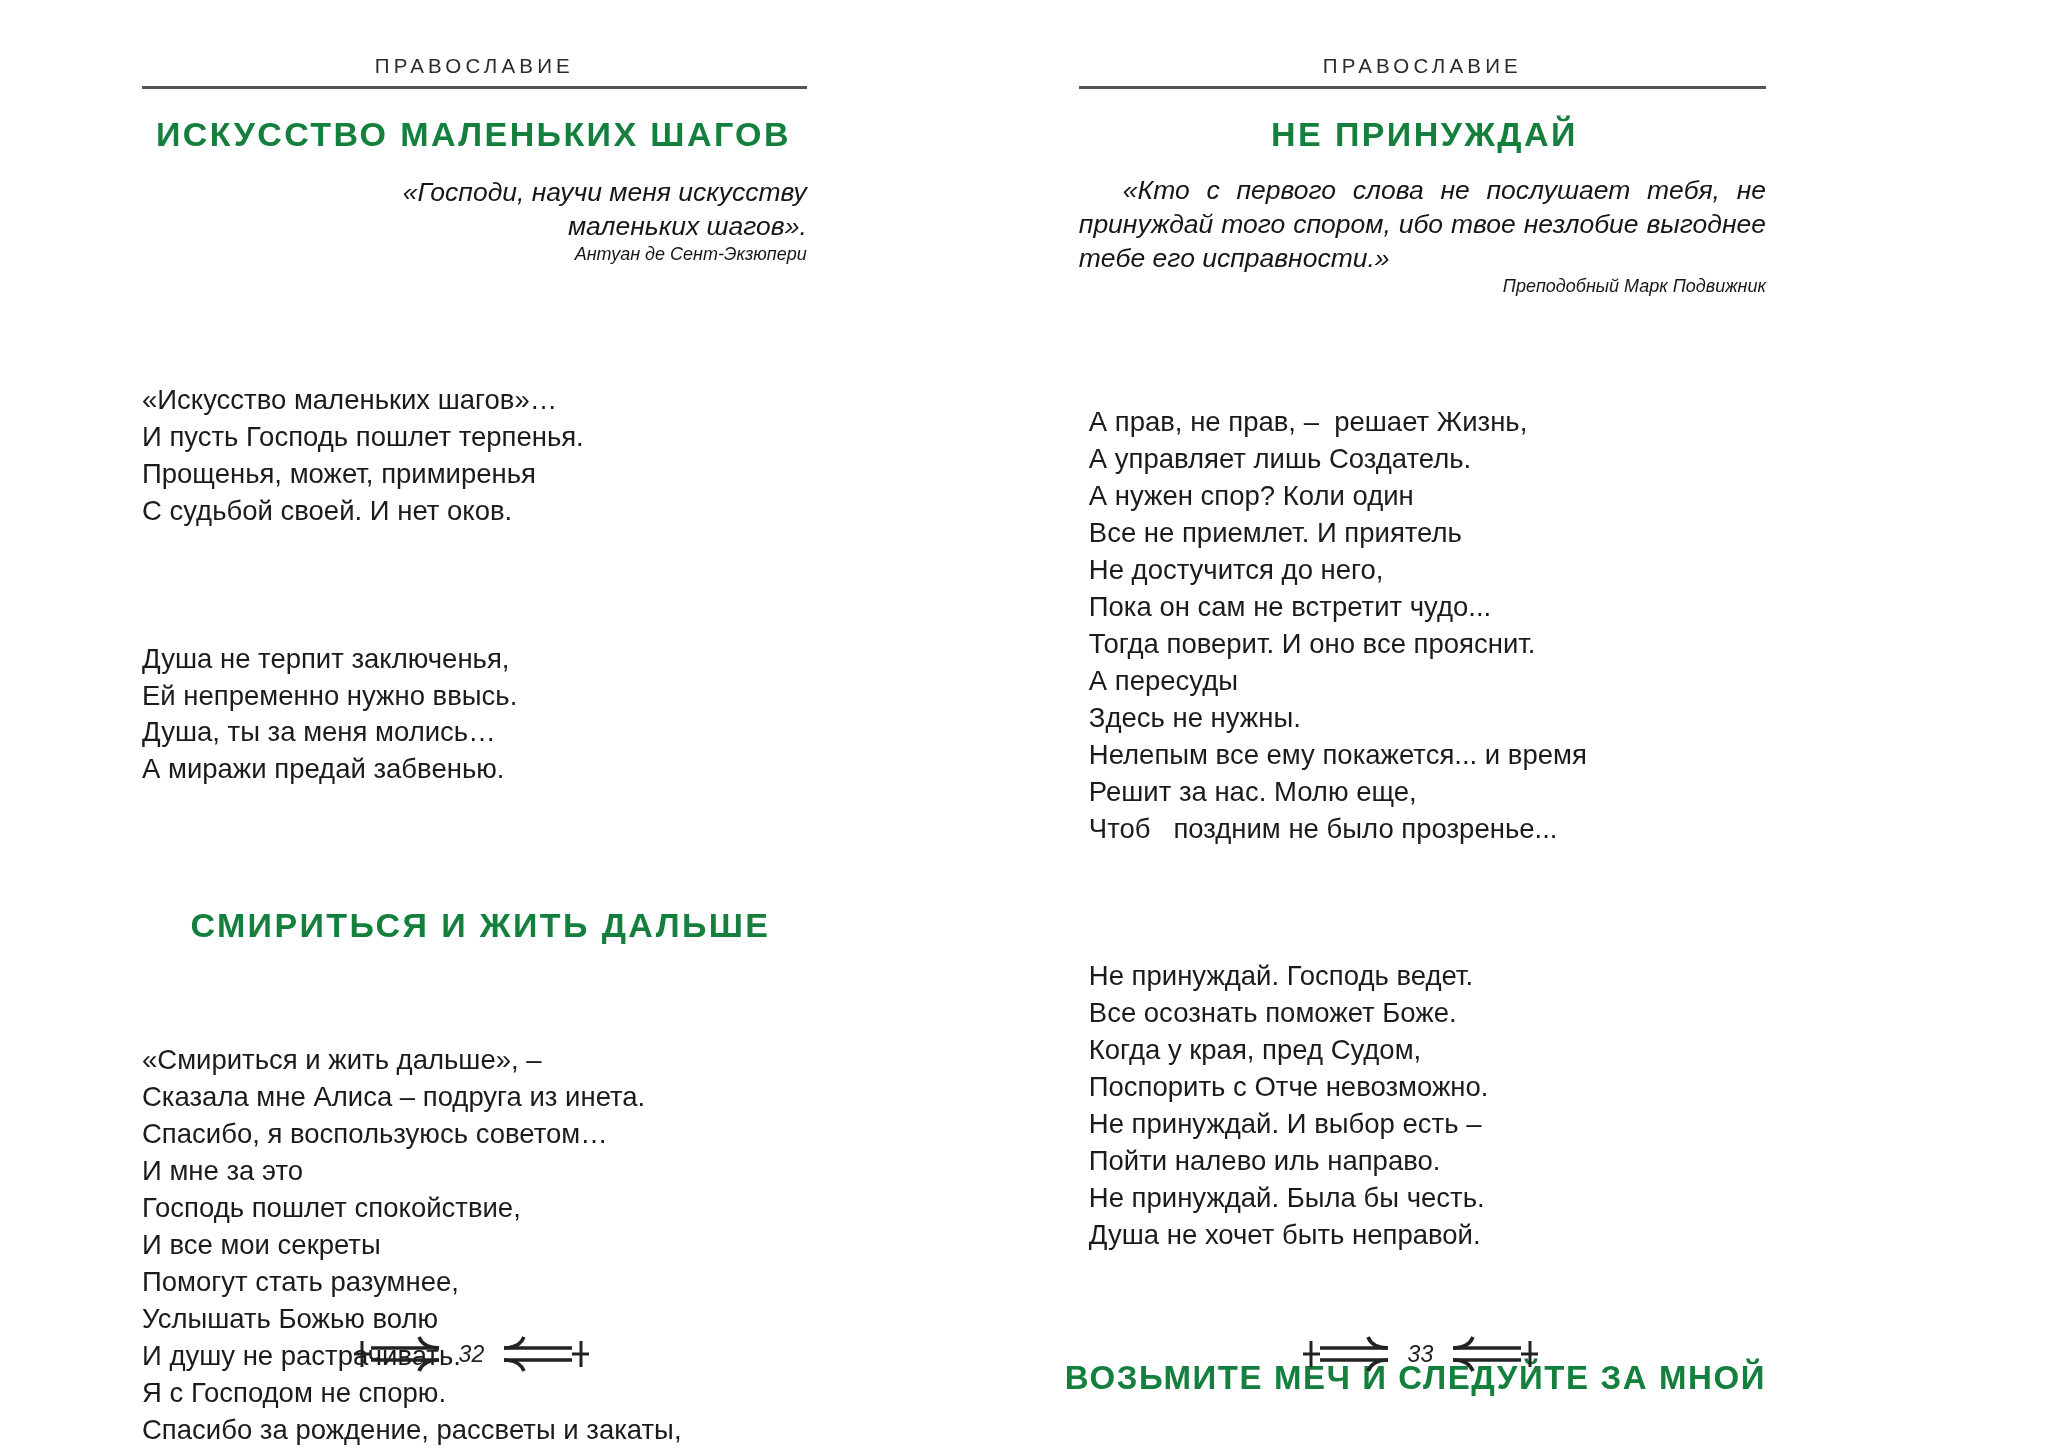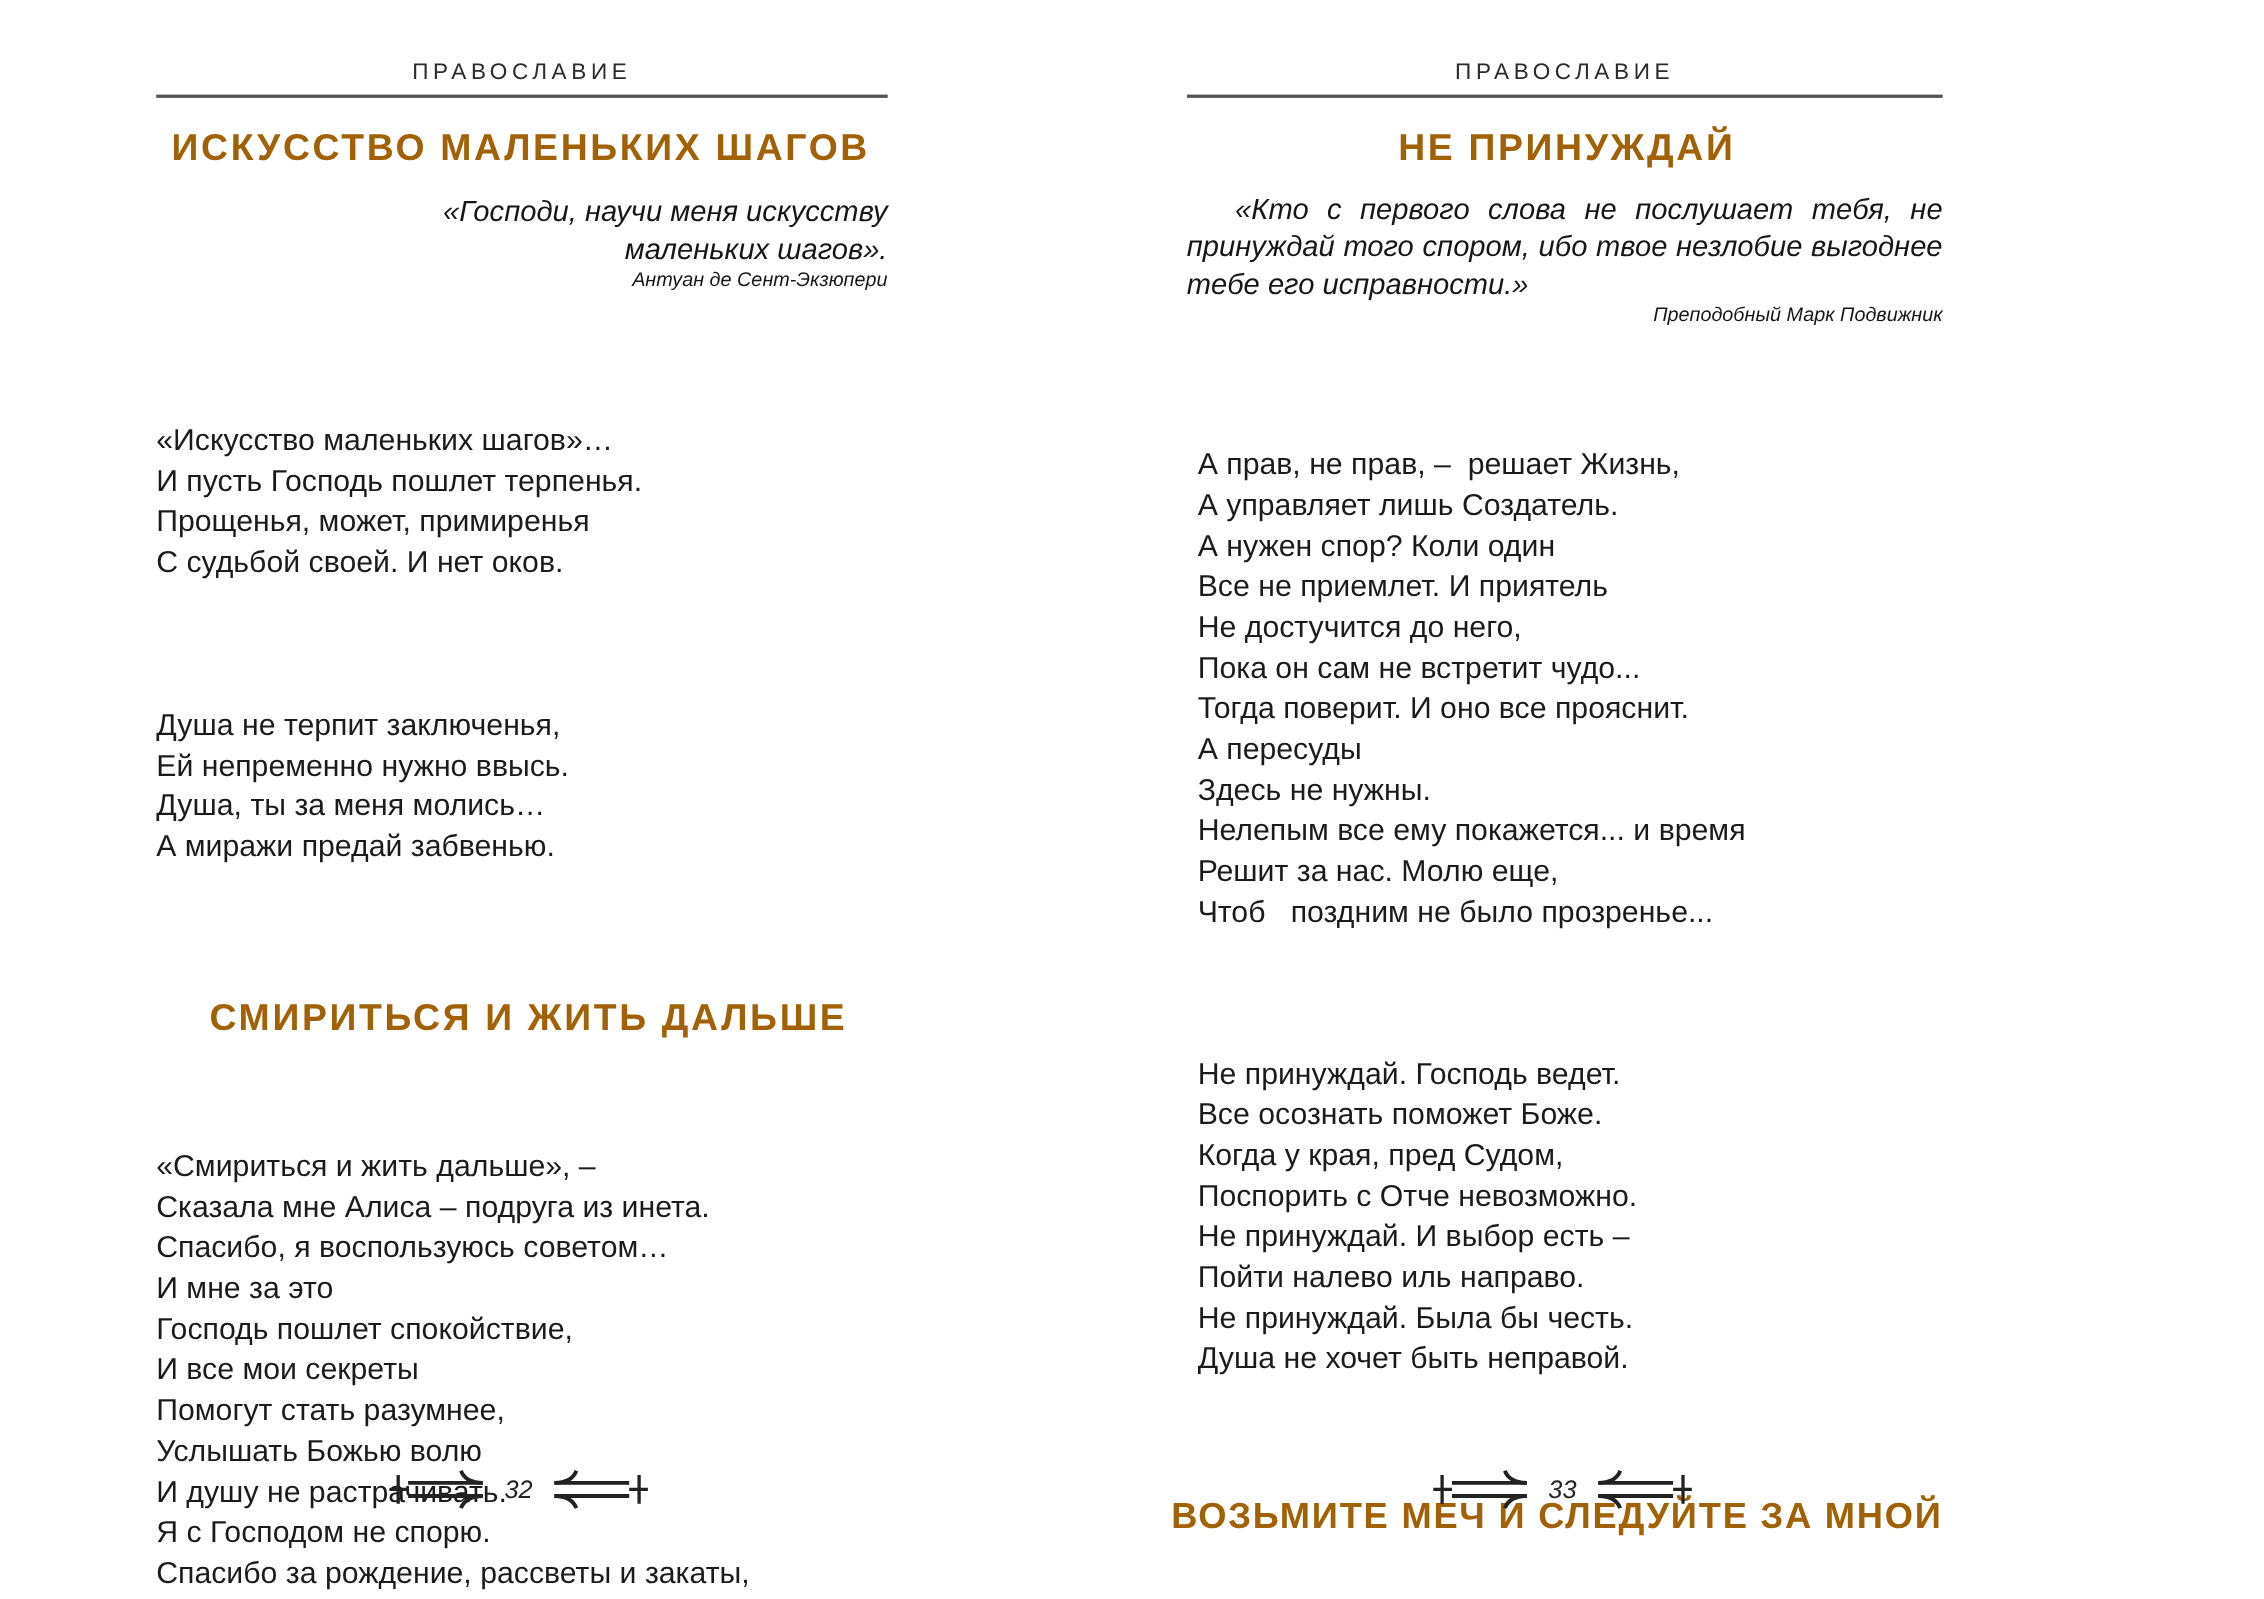--- a/index.html
+++ b/index.html
@@ -59,21 +59,21 @@
     border-bottom: 3px solid #555;
     margin-bottom: 26px;
   }
 
   
   .poem-title {
     font-size: 34px;
     font-weight: bold;
     letter-spacing: 2.4px;
     text-align: center;
-    color: #a16207;
+    color: #15803d;
     line-height: 1.12;
     white-space: nowrap;
   }
   .title-art      { margin: 0 0 0 -2px; }
   .title-smir     { margin: 44px 0 0 12px; text-align: center; }
   .title-neprin   { margin: 0 0 0 4px; }
   .title-vozmite  { margin: 32px 0 0 -14px; font-size: 33px; letter-spacing: 1.6px;}
 
   
   .epigraph {

